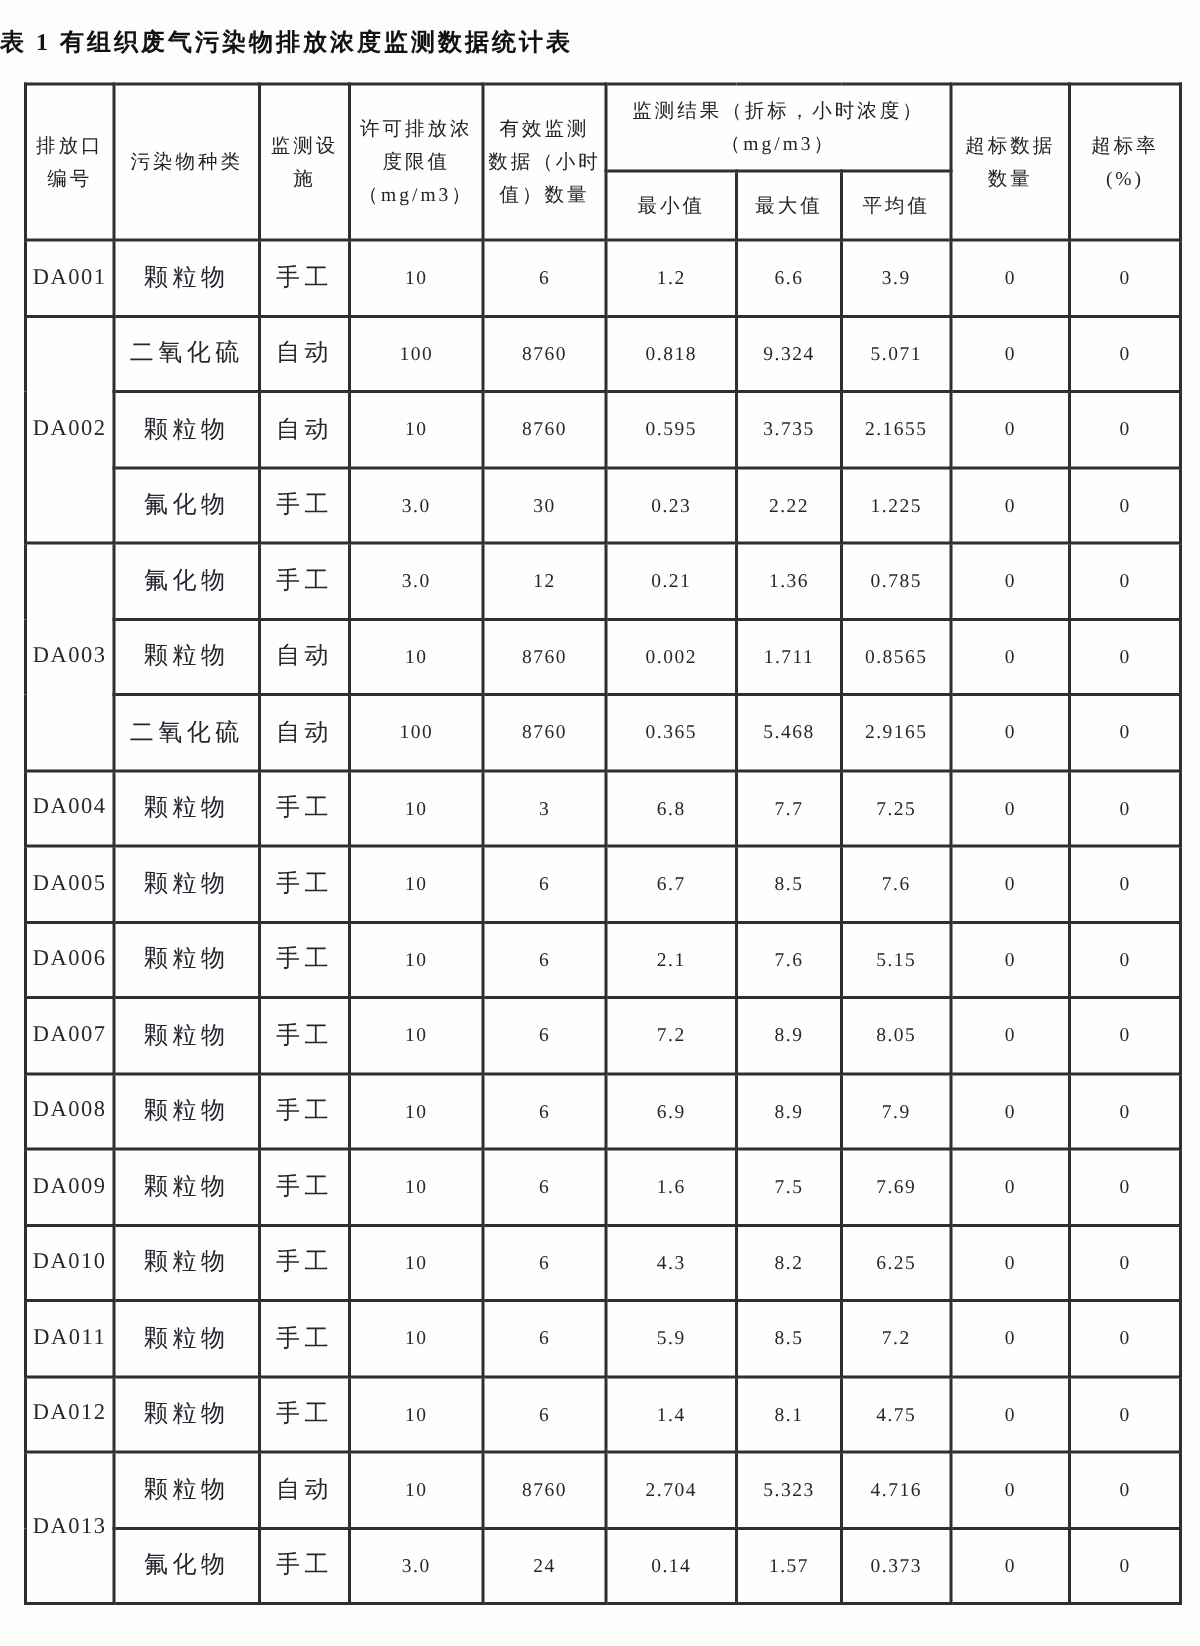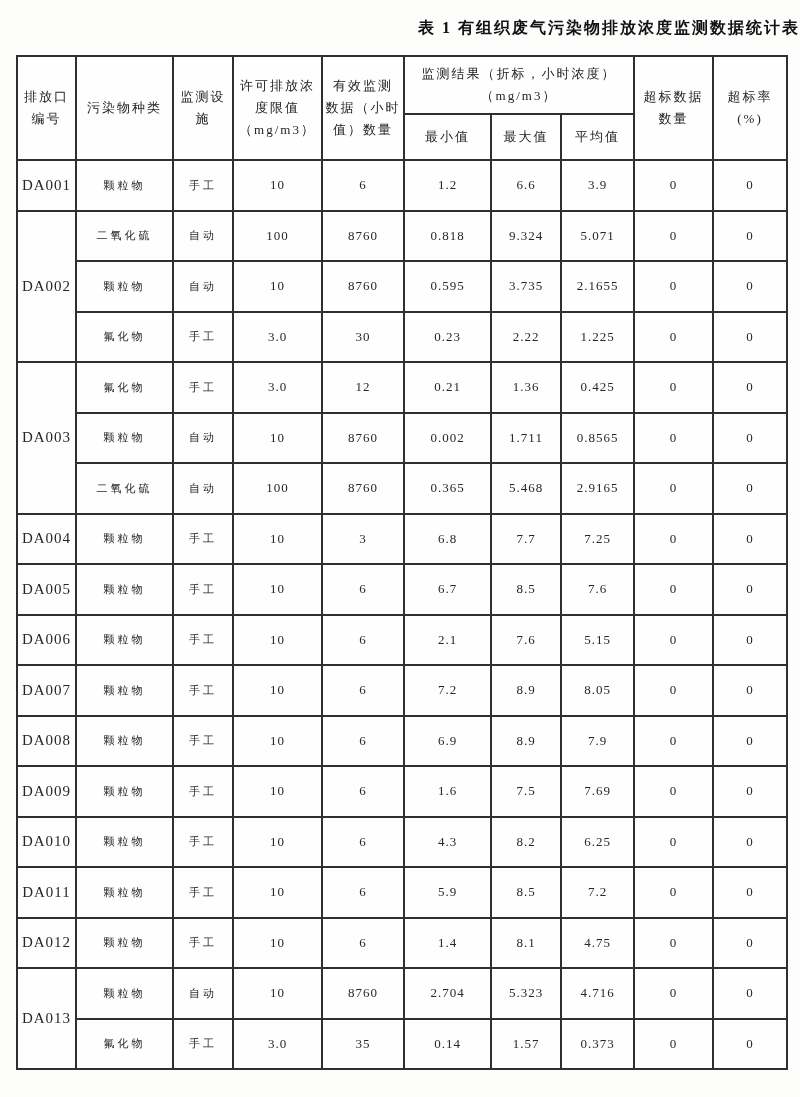--- a/index.html
+++ b/index.html
@@ -12,21 +12,21 @@
   .page {
     width: 800px;
     height: 1097px;
     box-sizing: border-box;
     background: #fdfdfc;
     overflow: hidden;
   }
   .title {
     margin: 0;
     padding: 18px 0 16px 0;
-    text-align: right;
+    text-align: left;
     font-size: 16px;
     font-weight: bold;
     letter-spacing: 2px;
     color: #121214;
   }
   table.stats {
     border-collapse: collapse;
     table-layout: fixed;
     width: 770px;
     margin-left: 16px;
@@ -48,21 +48,21 @@
     letter-spacing: 2px;
     color: #232328;
   }
   thead tr.hrow1 th { height: 54px; }
   thead tr.hrow2 th { height: 42px; margin-top: 35px; }
   tbody td { height: 46.5px; color: #26262e; letter-spacing: 1px; }
   tbody td.outlet {
     font-size: 15px;
     letter-spacing: 1px;
   }
-  tbody td.cn { letter-spacing: 3px; font-size: 11px; }
+  tbody td.cn { letter-spacing: 3px; font-size: 16px; }
 </style>
 </head>
 <body>
 
 <div class="page">
   <h1 class="title">表 1 有组织废气污染物排放浓度监测数据统计表</h1>
 
   <table class="stats">
     <colgroup>
       <col style="width:59px">
@@ -150,21 +150,21 @@
           <td>0</td>
         </tr>
         <tr>
           <td rowspan="3" class="outlet">DA003</td>
           <td class="cn">氟化物</td>
           <td class="cn">手工</td>
           <td>3.0</td>
           <td>12</td>
           <td>0.21</td>
           <td>1.36</td>
-          <td>0.425</td>
+          <td>0.785</td>
           <td>0</td>
           <td>0</td>
         </tr>
         <tr>
           <td class="cn">颗粒物</td>
           <td class="cn">自动</td>
           <td>10</td>
           <td>8760</td>
           <td>0.002</td>
           <td>1.711</td>
@@ -300,21 +300,21 @@
           <td>2.704</td>
           <td>5.323</td>
           <td>4.716</td>
           <td>0</td>
           <td>0</td>
         </tr>
         <tr>
           <td class="cn">氟化物</td>
           <td class="cn">手工</td>
           <td>3.0</td>
-          <td>35</td>
+          <td>24</td>
           <td>0.14</td>
           <td>1.57</td>
           <td>0.373</td>
           <td>0</td>
           <td>0</td>
         </tr>
       </tbody>
   </table>
 </div>
 

